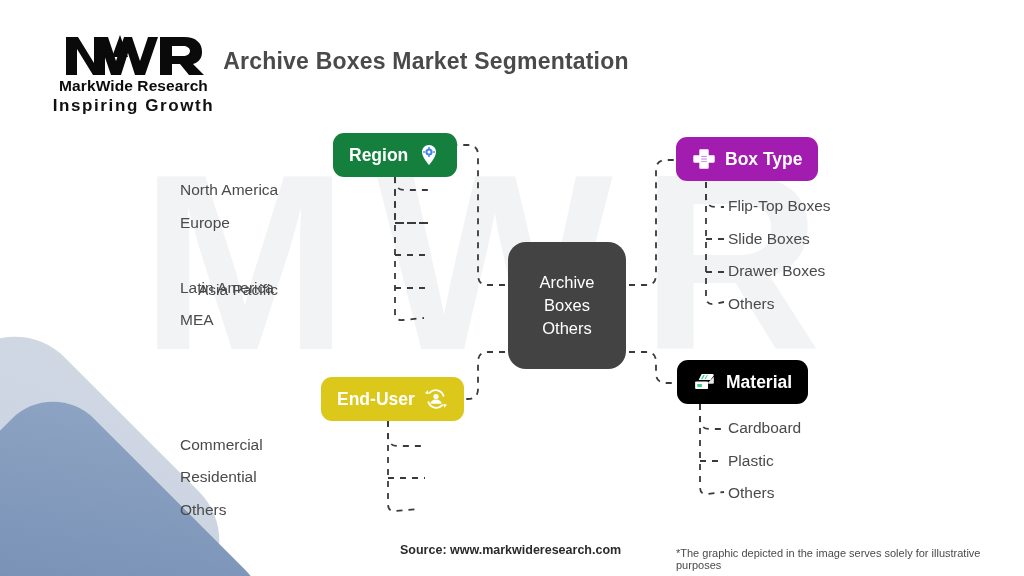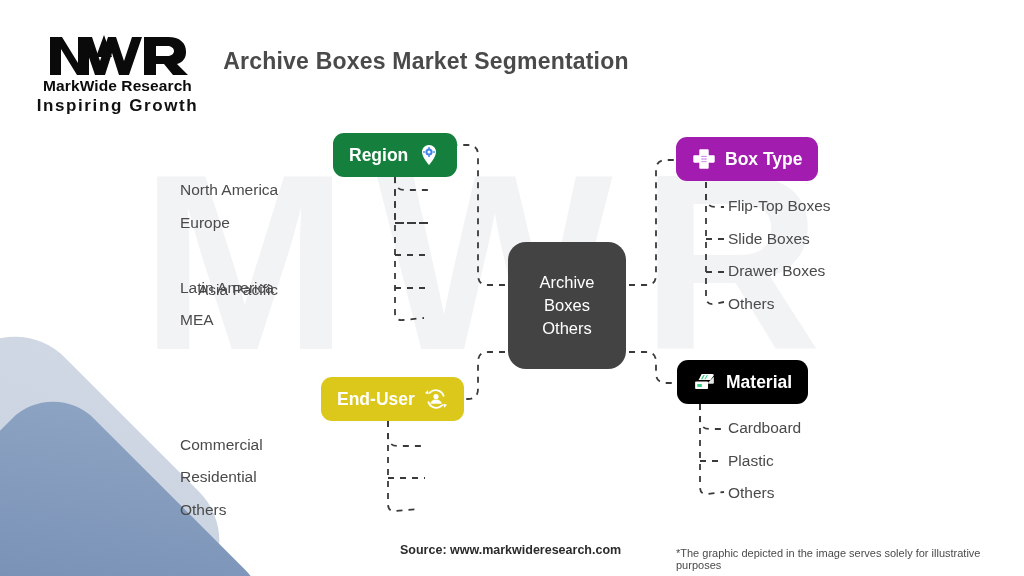--- a/index.html
+++ b/index.html
@@ -39,21 +39,21 @@
   .corner-shape-front{
     position:absolute;
     left:-112px; bottom:-200px;
     width:330px; height:330px;
     background:linear-gradient(145deg,#8fa5c4 0%,#5f7ba6 100%);
     border-radius:58px;
     transform:rotate(45deg);
   }
 
   
-  .logo{position:absolute;left:20px;top:27px;width:195px;height:80px;}
+  .logo{position:absolute;left:36px;top:27px;width:195px;height:80px;}
   .logo svg{display:block;}
   .logo-name{
     position:absolute;left:0;top:50px;width:195px;text-align:center;
     font-size:15.5px;font-weight:bold;color:#0b0b0b;letter-spacing:.1px;
   }
   .logo-tag{
     position:absolute;left:0;top:69px;width:195px;text-align:center;
     font-size:17px;font-weight:bold;color:#111;letter-spacing:1.6px;
   }
 

